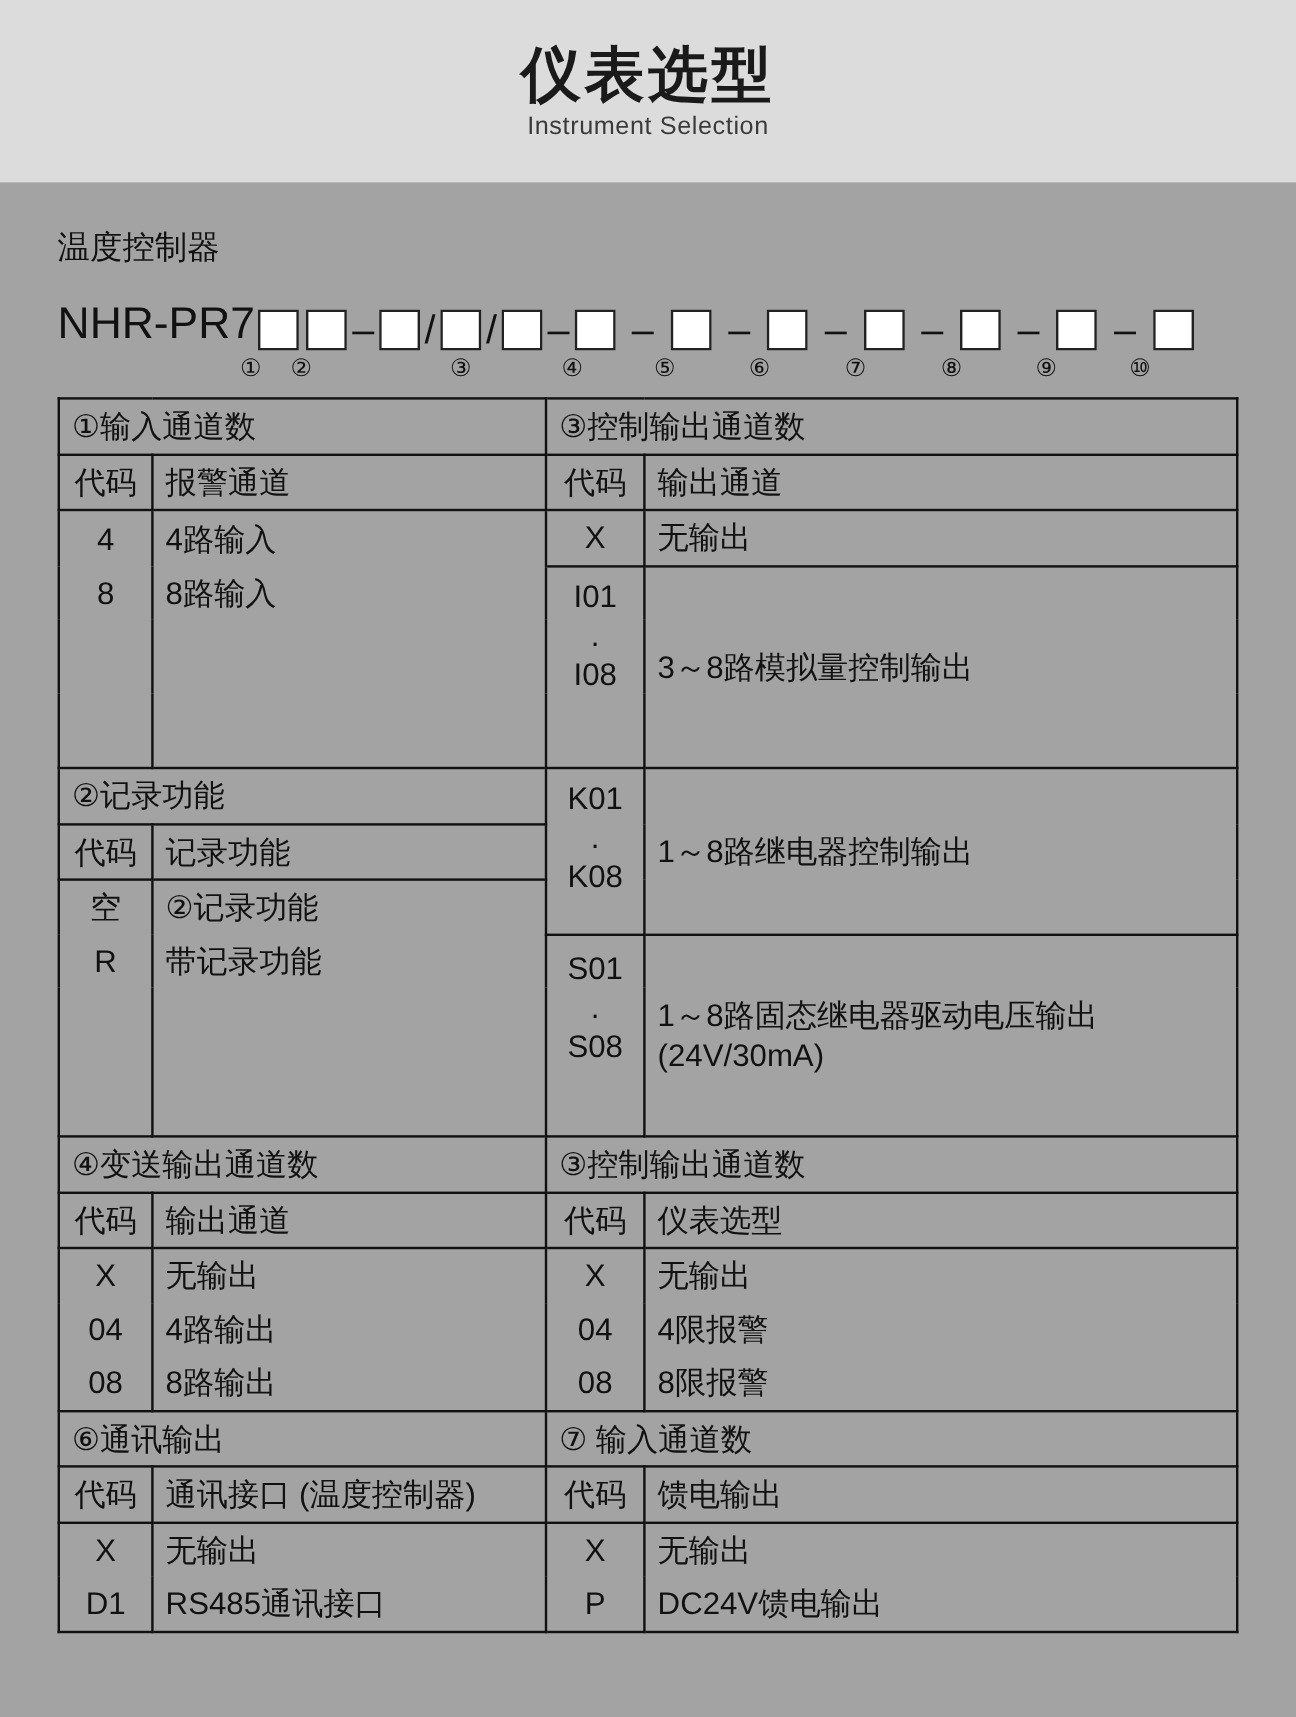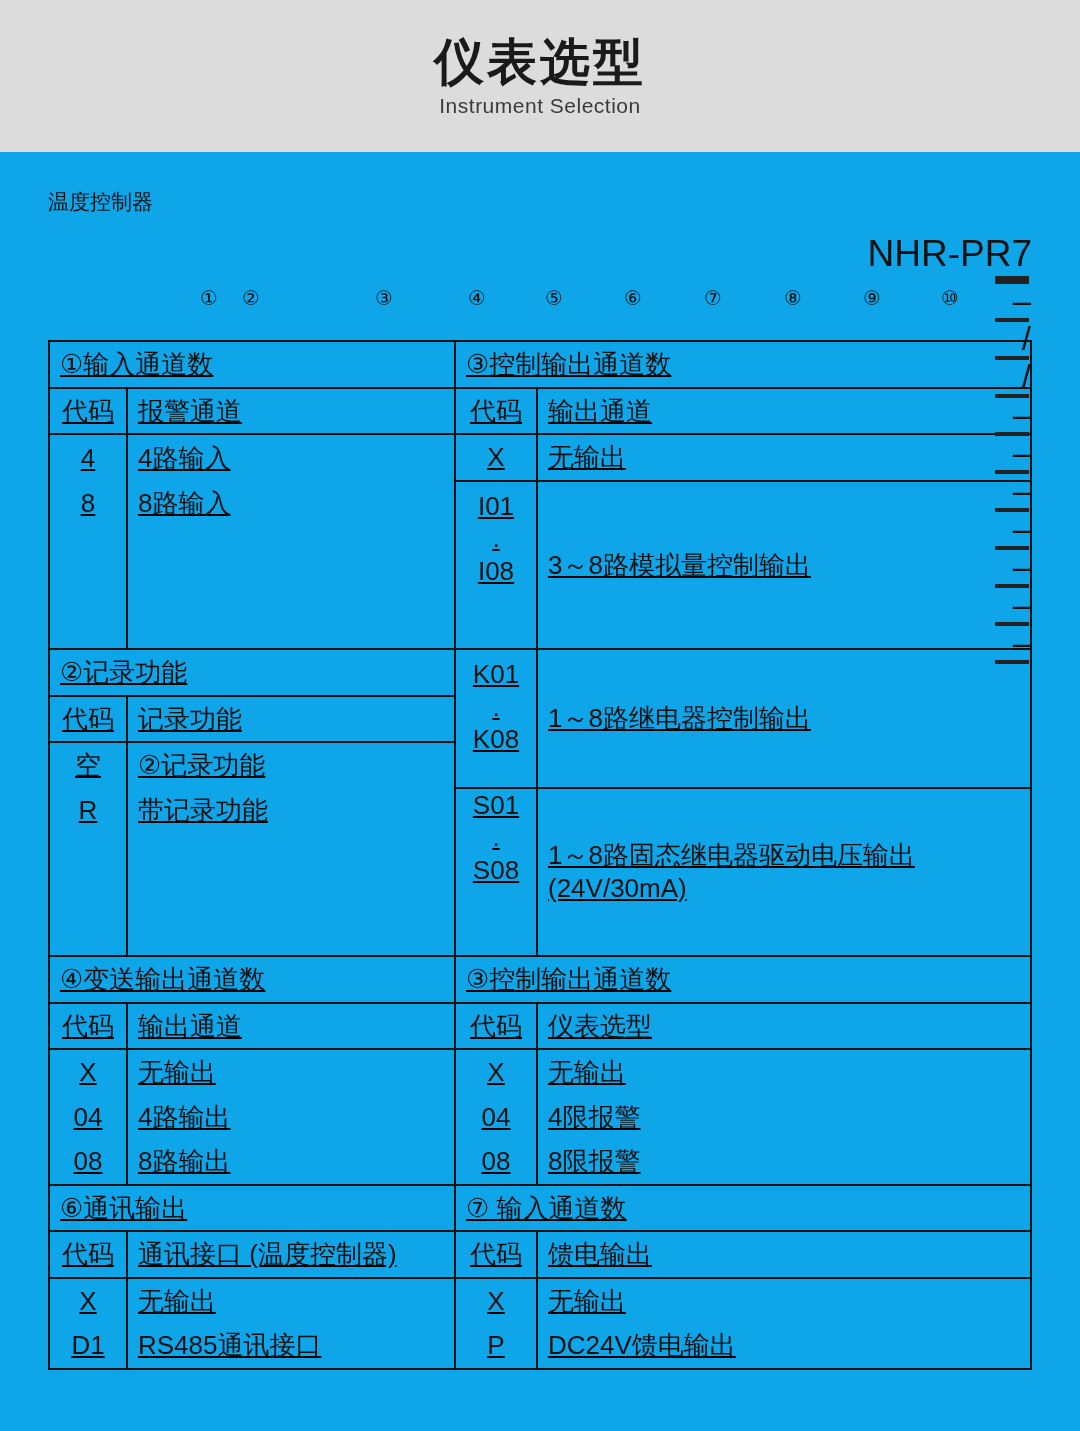--- a/index.html
+++ b/index.html
@@ -6,21 +6,21 @@
   html, body {
     margin: 0; padding: 0;
     width: 1080px;
     background: #ffffff;
     font-family: "Liberation Sans", "DejaVu Sans", sans-serif;
   }
   .page {
     width: 1080px;
     min-height: 1431px;
     position: relative;
-    background: #0ea5e9;
+    background: #a3a3a3;
     overflow: hidden;
   }
   
   .banner {
     width: 100%;
     height: 152px;
     background: #dcdcdc;
     display: flex;
     flex-direction: column;
     align-items: center;
@@ -39,30 +39,29 @@
     color: #3a3a3a;
     letter-spacing: 0.5px;
     font-family: "Liberation Sans", "DejaVu Sans", sans-serif;
   }
   
   .content {
     padding: 0 48px;
   }
   .section-title {
     margin-top: 36px;
-    font-size: 21px;
+    font-size: 27px;
     color: #111;
     font-weight: normal;
   }
   .model-row {
     margin-top: 16px;
     display: flex;
     align-items: flex-end;
     height: 52px;
-    flex-direction: column;
   }
   .model-prefix {
     font-size: 37px;
     color: #111;
     line-height: 44px;
     letter-spacing: 0px;
   }
   .mbox {
     width: 34px;
     height: 34px;
@@ -94,23 +93,22 @@
   .marker {
     position: absolute;
     font-size: 20px;
     color: #111;
     top: 0;
   }
   
   table.spec {
     width: 100%;
     border-collapse: collapse;
-    margin-top: 24px;
+    margin-top: 7px;
     table-layout: fixed;
-    text-decoration: underline;
   }
   table.spec td {
     border: 2px solid #111;
     padding: 6px 10px;
     font-size: 26px;
     color: #111;
     vertical-align: middle;
     line-height: 1.25;
   }
   .hdr {
@@ -247,21 +245,21 @@
           <td>记录功能</td>
         </tr>
         <tr>
           <td class="codecell" style="border-bottom:none">空</td>
           <td style="border-bottom:none">②记录功能</td>
         </tr>
 
         <tr>
           <td class="codecell" style="border-top:none;border-bottom:none">R</td>
           <td style="border-top:none;border-bottom:none">带记录功能</td>
-          <td class="codecell thinline" rowspan="3" style="vertical-align:top;padding-top:0">
+          <td class="codecell thinline" rowspan="3" style="vertical-align:top;padding-top:11px">
             <div>S01</div>
             <div>.</div>
             <div>S08</div>
           </td>
           <td rowspan="3" style="vertical-align:middle">
             <div>1～8路固态继电器驱动电压输出</div>
             <div>(24V/30mA)</div>
           </td>
         </tr>
         <tr>

